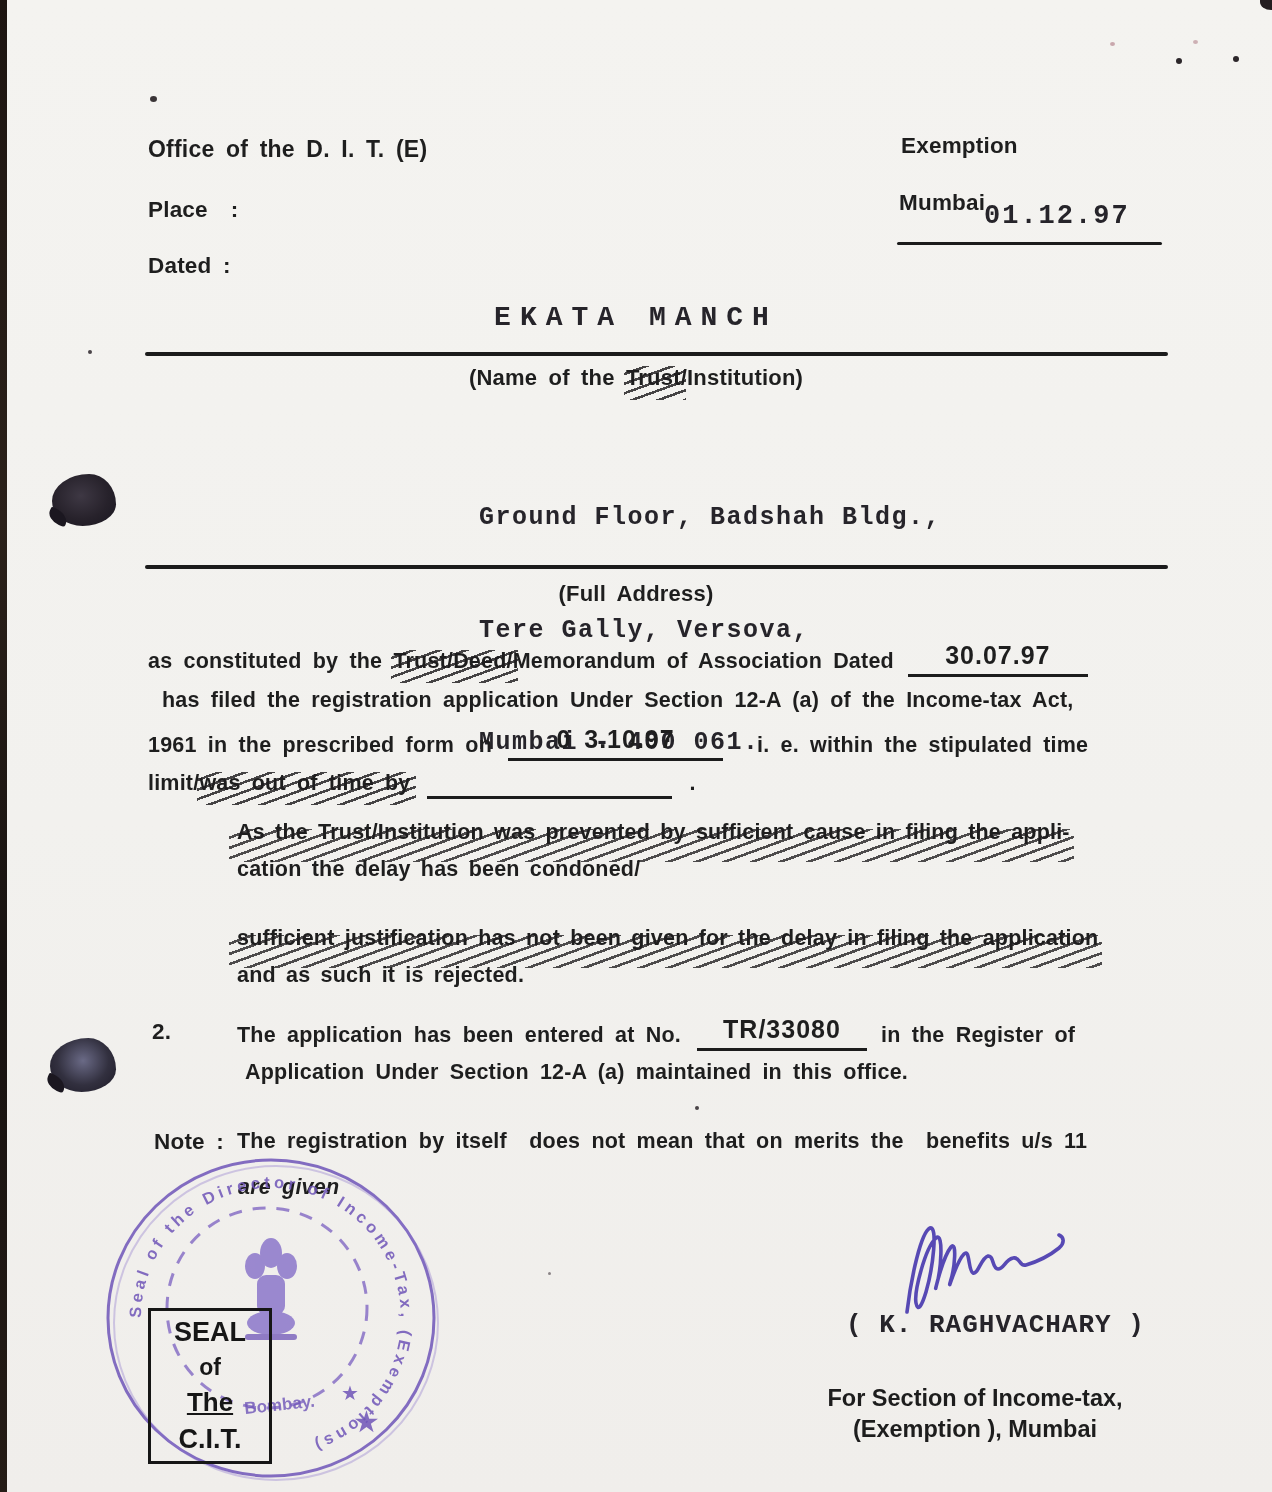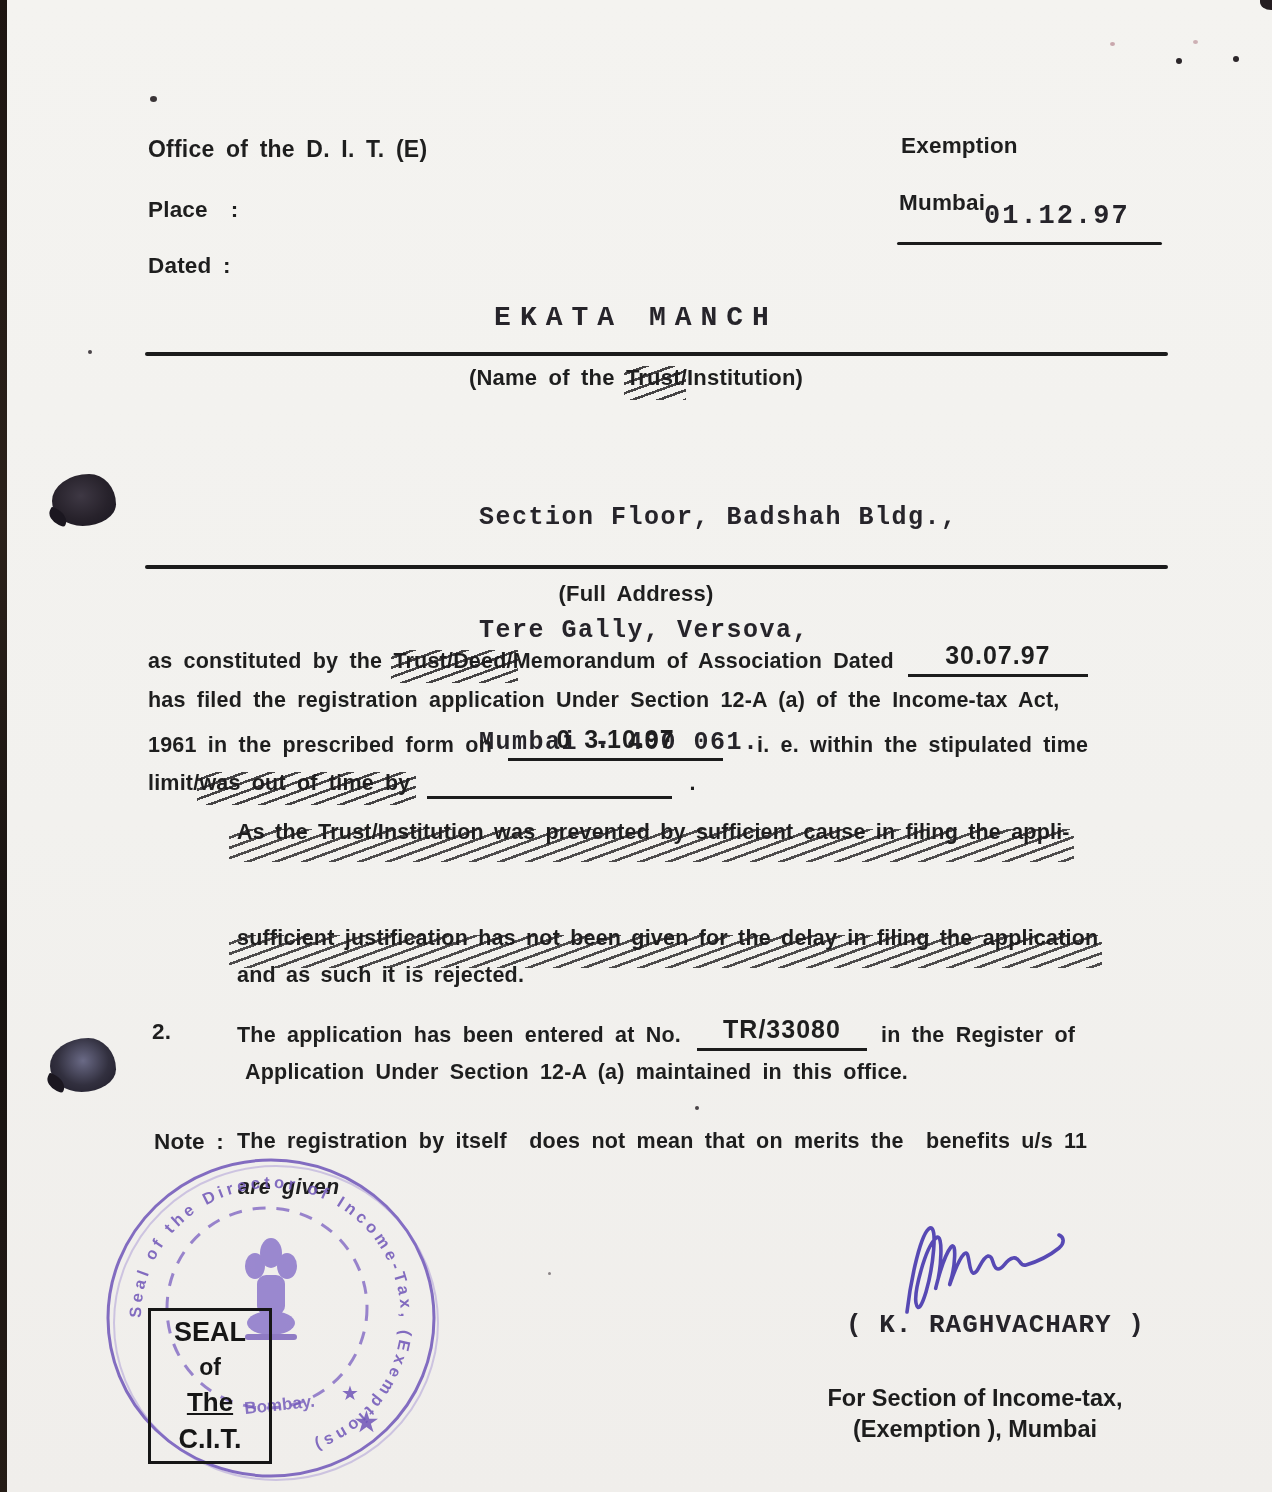--- a/index.html
+++ b/index.html
@@ -74,36 +74,37 @@
   <div class="print" style="left:901px; top:133px; font-size:22.5px;">Exemption</div>
   <div class="print" style="left:899px; top:190px; font-size:22.5px;">Mumbai</div>
   <div class="mono" style="position:absolute; left:984px; top:201px; font-size:27px; letter-spacing:2px;">01.12.97</div>
   <div class="rule" style="left:897px; top:242px; width:265px; height:3px;"></div>
 
   <div class="mono centered" style="position:absolute; top:302px; font-size:28px; letter-spacing:9px; padding-right:44px;">EKATA MANCH</div>
   <div class="rule" style="left:145px; top:352px; width:1023px;"></div>
   <div class="print centered" style="top:365px; font-size:22px;"><span>(Name of the </span><span class="struck-inline">Trust</span><span>/Institution)</span></div>
 
   <div class="mono" style="position:absolute; left:479px; top:424px; font-size:25px; line-height:37.5px; letter-spacing:1.5px;">
-    <div>Section Floor, Badshah Bldg.,</div>
+    <div>Ground Floor, Badshah Bldg.,</div>
     <div>Tere Gally, Versova,</div>
     <div>Mumbai - 400 061.</div>
   </div>
   <div class="rule" style="left:145px; top:565px; width:1023px;"></div>
   <div class="print centered" style="top:581px; font-size:22px;">(Full Address)</div>
 
   <div class="print" style="left:148px; top:645px;"><span>as constituted by the </span><span class="struck-inline">Trust/Deed/</span><span>Memorandum of Association Dated</span><span class="blank" style="min-width:180px; margin-left:14px;"><span class="typed">30.07.97</span></span></div>
 
-  <div class="print" style="left:148px; top:688px;text-align:center;">has filed the registration application Under Section 12-A (a) of the Income-tax Act,</div>
+  <div class="print" style="left:162px; top:688px;text-align:center;">has filed the registration application Under Section 12-A (a) of the Income-tax Act,</div>
 
   <div class="print" style="left:148px; top:729px;"><span>1961 in the prescribed form on</span><span class="blank" style="min-width:215px; margin-left:16px;"><span class="typed">0 3.10.97</span></span><span style="margin-left:34px;">i. e. within the stipulated time</span></div>
 
   <div class="print" style="left:148px; top:771px;"><span>limit/</span><span class="struck-inline">was out of time by</span><span class="blank" style="min-width:245px; margin-left:16px;">&nbsp;</span><span style="margin-left:18px;">.</span></div>
 
   <div class="print struck-band" style="left:237px; top:820px; word-spacing:4px;">As the Trust/Institution was prevented by sufficient cause in filing the appli-</div>
+  <div class="print" style="left:237px; top:857px; word-spacing:4px;">cation the delay has been condoned/</div>
 
   <div class="print struck-band" style="left:237px; top:926px; word-spacing:4px;">sufficient justification has not been given for the delay in filing the application</div>
   <div class="print" style="left:237px; top:963px; word-spacing:4px;">and as such it is rejected.</div>
 
   <div class="print" style="left:152px; top:1019px; font-size:22.5px;">2.</div>
   <div class="print" style="left:237px; top:1019px;"><span>The application has been entered at No.</span><span class="blank" style="min-width:170px; margin-left:16px;"><span class="typed">TR/33080</span></span><span style="margin-left:14px;">in the Register of</span></div>
   <div class="print" style="left:237px; top:1060px;margin-left:8px;">Application Under Section 12-A (a) maintained in this office.</div>
 
   <div class="print" style="left:154px; top:1129px; font-size:22.5px;">Note :</div>
   <div class="print" style="left:237px; top:1129px;">The registration by itself  does not mean that on merits the  benefits u/s 11</div>

